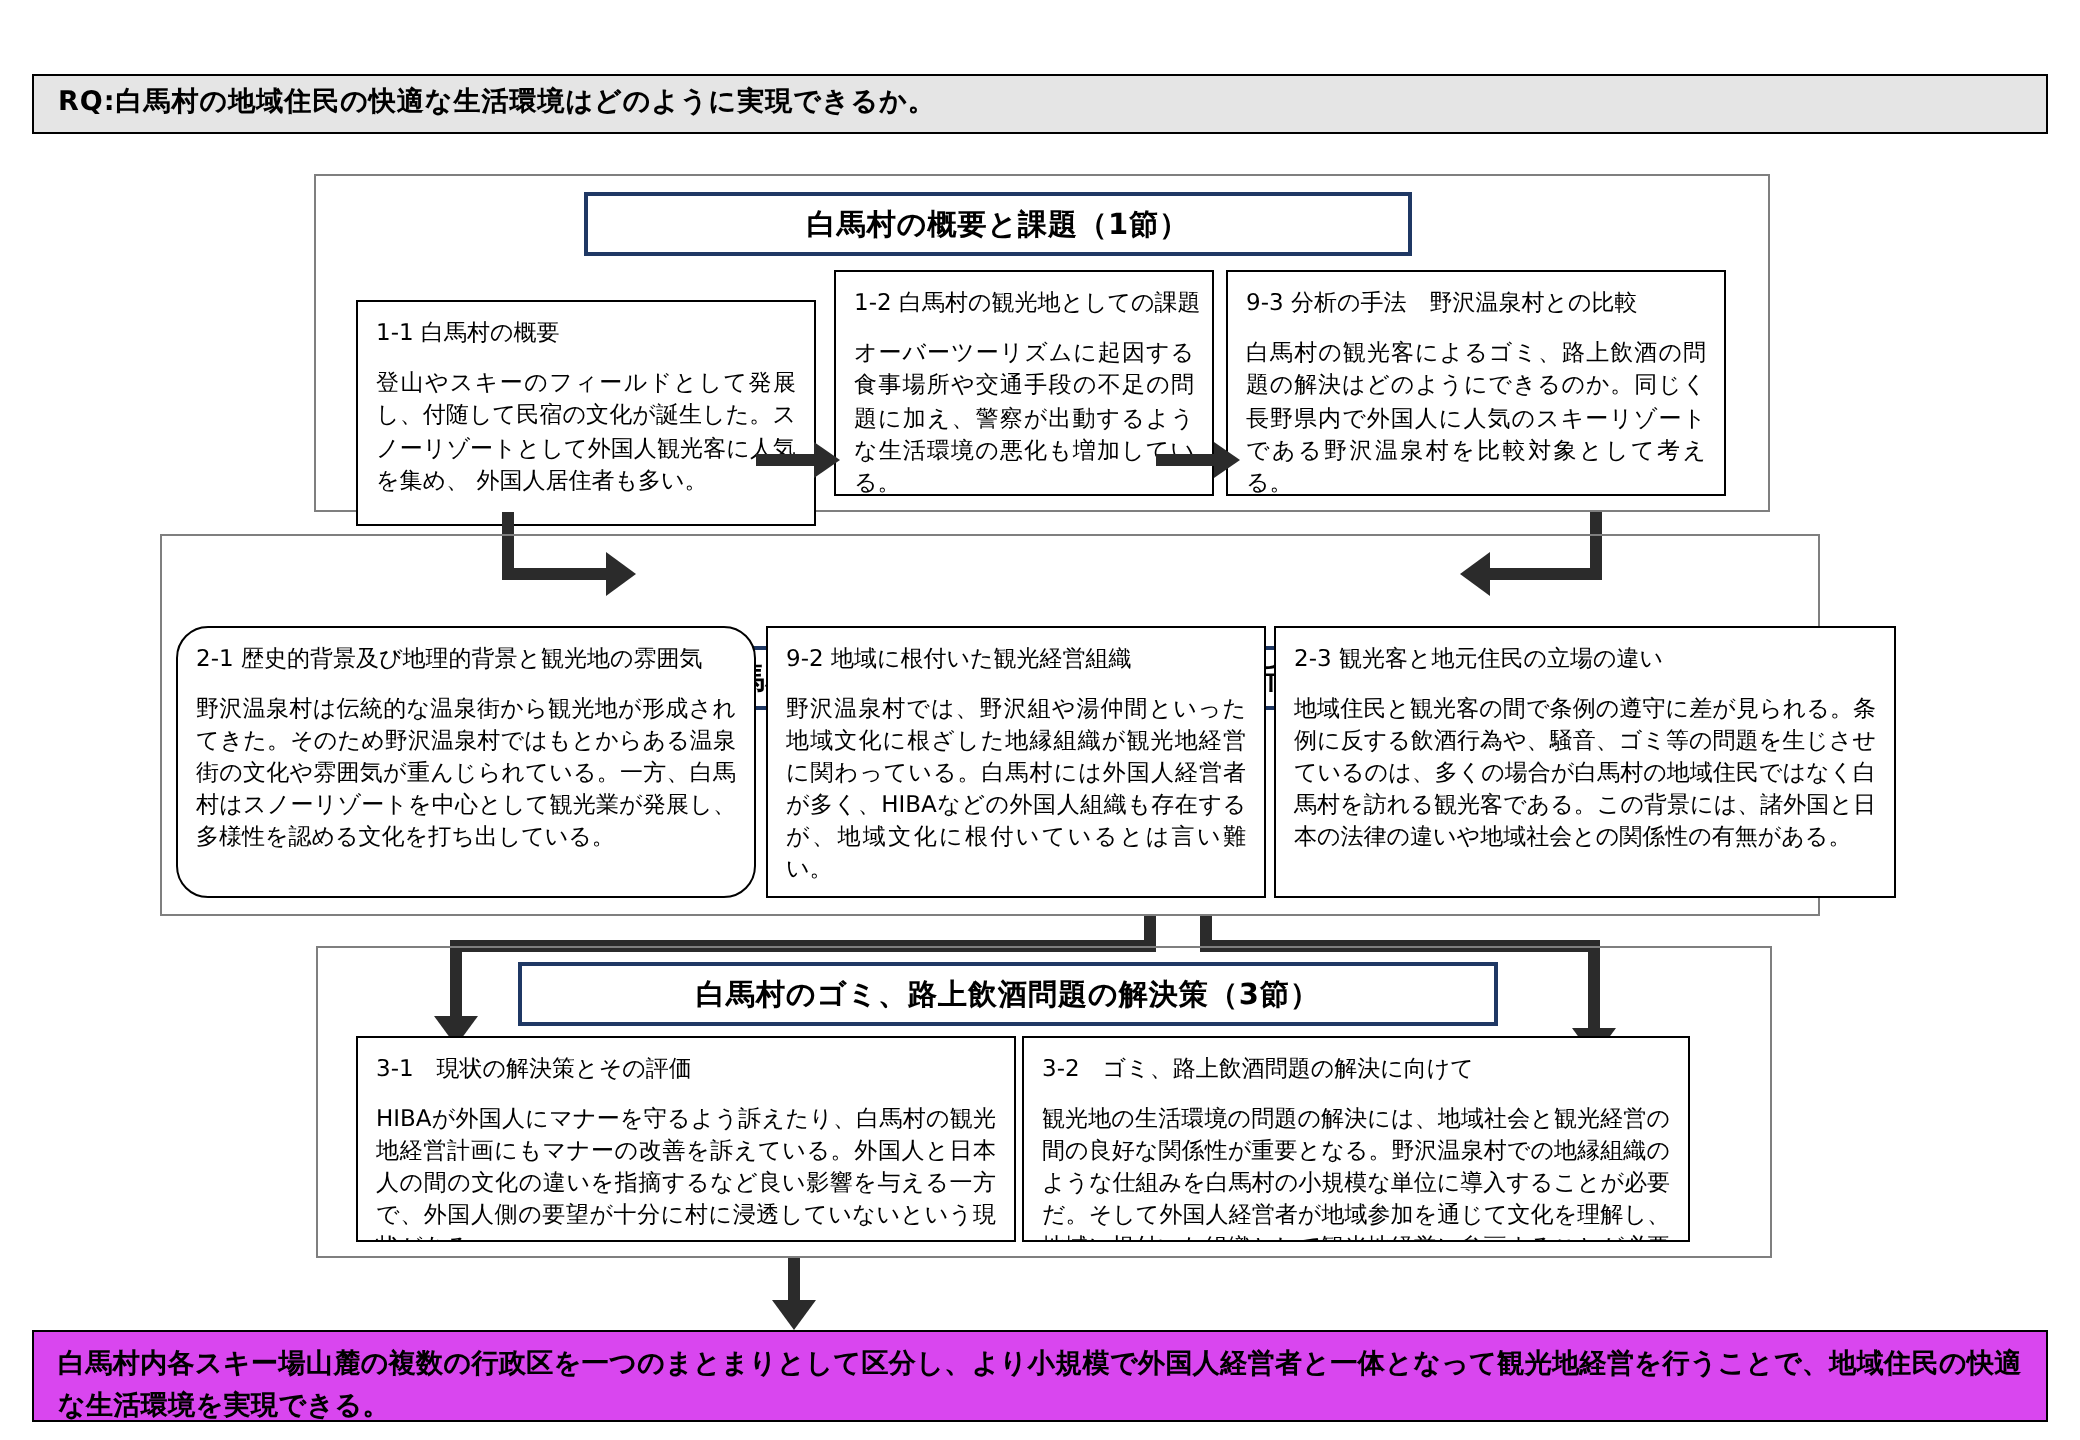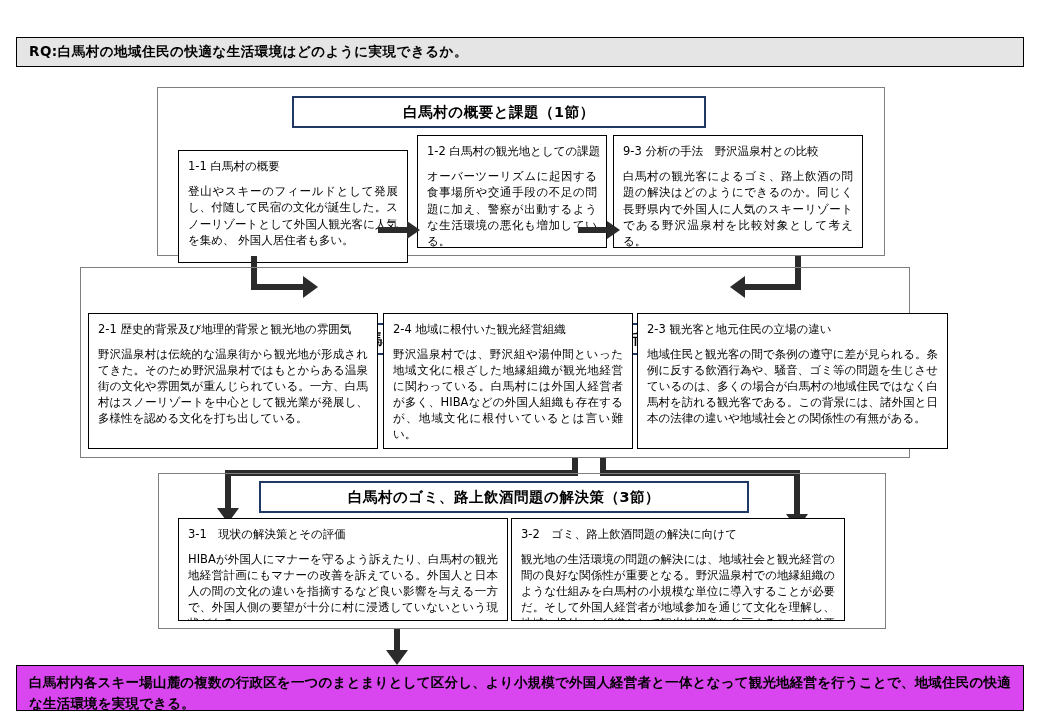--- a/index.html
+++ b/index.html
@@ -149,27 +149,27 @@
     <div class="bar-h" style="left:742px;top:284px;width:59px;"></div>
     <div class="tri-left" style="left:730px;top:276px;"></div>
   </div>
 
   <div class="abs section-frame" style="left:80px;top:267px;width:830px;height:191px;"></div>
 
   <div class="abs section-title" style="left:308px;top:275px;width:432px;height:32px;margin-top:48px;">
     <span>白馬村のゴミ、路上飲酒問題の背景の分析（2節）</span>
   </div>
 
-  <div class="abs sub-box" style="left:88px;top:313px;width:290px;height:136px;">
+  <div class="abs sub-box" style="left:88px;top:313px;width:290px;height:136px;border-radius:16px;">
     <p class="sub-head">2-1 歴史的背景及び地理的背景と観光地の雰囲気</p>
     <p class="sub-body tight">野沢温泉村は伝統的な温泉街から観光地が形成されてきた。そのため野沢温泉村ではもとからある温泉街の文化や雰囲気が重んじられている。一方、白馬村はスノーリゾートを中心として観光業が発展し、多様性を認める文化を打ち出している。</p>
   </div>
 
   <div class="abs sub-box" style="left:383px;top:313px;width:250px;height:136px;">
-    <p class="sub-head">2-4 地域に根付いた観光経営組織</p>
+    <p class="sub-head">9-2 地域に根付いた観光経営組織</p>
     <p class="sub-body tight">野沢温泉村では、野沢組や湯仲間といった地域文化に根ざした地縁組織が観光地経営に関わっている。白馬村には外国人経営者が多く、HIBAなどの外国人組織も存在するが、地域文化に根付いているとは言い難い。</p>
   </div>
 
   <div class="abs sub-box" style="left:637px;top:313px;width:311px;height:136px;">
     <p class="sub-head">2-3 観光客と地元住民の立場の違い</p>
     <p class="sub-body tight">地域住民と観光客の間で条例の遵守に差が見られる。条例に反する飲酒行為や、騒音、ゴミ等の問題を生じさせているのは、多くの場合が白馬村の地域住民ではなく白馬村を訪れる観光客である。この背景には、諸外国と日本の法律の違いや地域社会との関係性の有無がある。</p>
   </div>
 
   <div>
     <div class="bar-v" style="left:572px;top:458px;height:15px;"></div>

